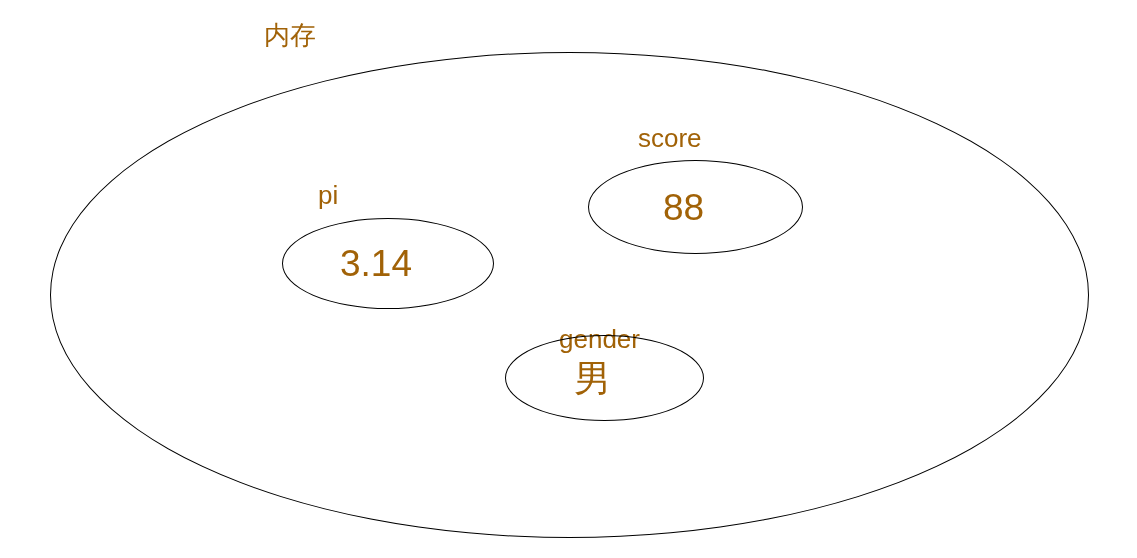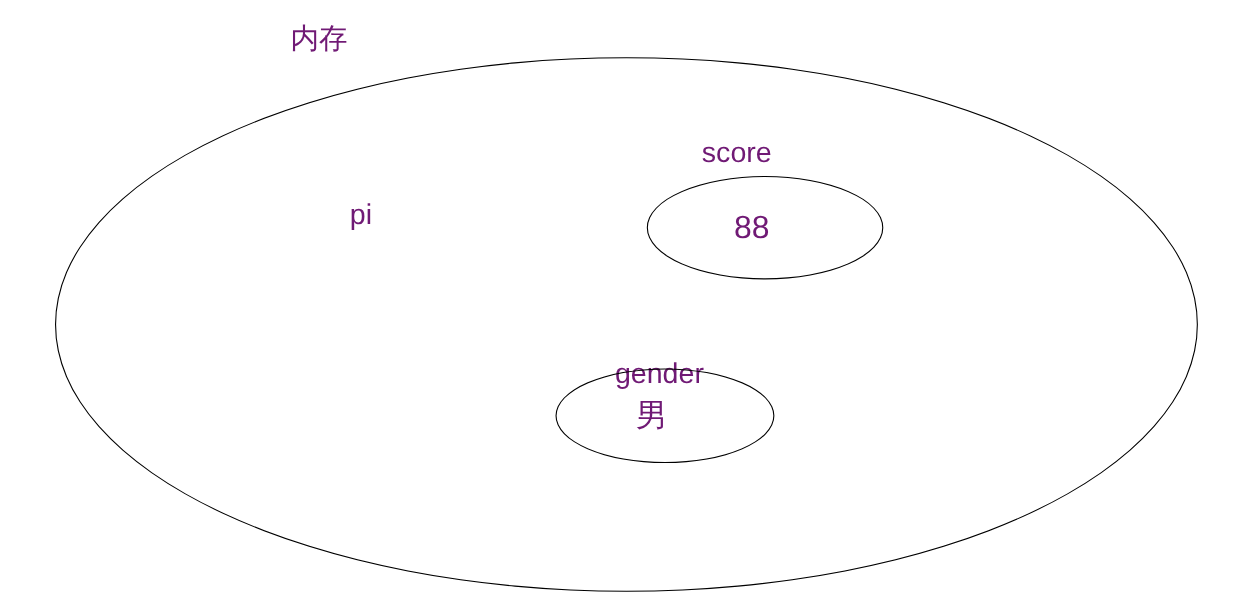--- a/index.html
+++ b/index.html
@@ -7,42 +7,42 @@
     padding: 0;
     background: #ffffff;
     font-family: "Liberation Sans", "DejaVu Sans", sans-serif;
   }
   .canvas {
     position: relative;
     width: 1137px;
     height: 558px;
     background: #ffffff;
     overflow: hidden;
-    color: #701a75;
+    color: #a16207;
   }
   .ellipse {
     position: absolute;
     border: 1px solid #000000;
     border-radius: 50%;
     box-sizing: border-box;
     background: transparent;
   }
   .ellipse.outer {
     left: 50px;
     top: 52px;
     width: 1039px;
     height: 486px;
   }
   .var-ellipse {
     display: flex;
     align-items: center;
     justify-content: center;
   }
   .var-value {
-    font-size: 29px;
+    font-size: 37px;
     line-height: 1;
     transform: translateX(-12px);
     white-space: nowrap;
   }
   .label {
     position: absolute;
     font-size: 26px;
     line-height: 1.1;
     white-space: nowrap;
   }
@@ -58,20 +58,23 @@
 </head>
 <body>
 
 <div class="canvas">
 
   <div class="label memory">内存</div>
 
   <div class="ellipse outer"></div>
 
   <div class="label pi">pi</div>
+  <div class="ellipse var-ellipse pi">
+    <span class="var-value">3.14</span>
+  </div>
 
   <div class="label score">score</div>
   <div class="ellipse var-ellipse score">
     <span class="var-value">88</span>
   </div>
 
   <div class="label gender">gender</div>
   <div class="ellipse var-ellipse gender">
     <span class="var-value">男</span>
   </div>

